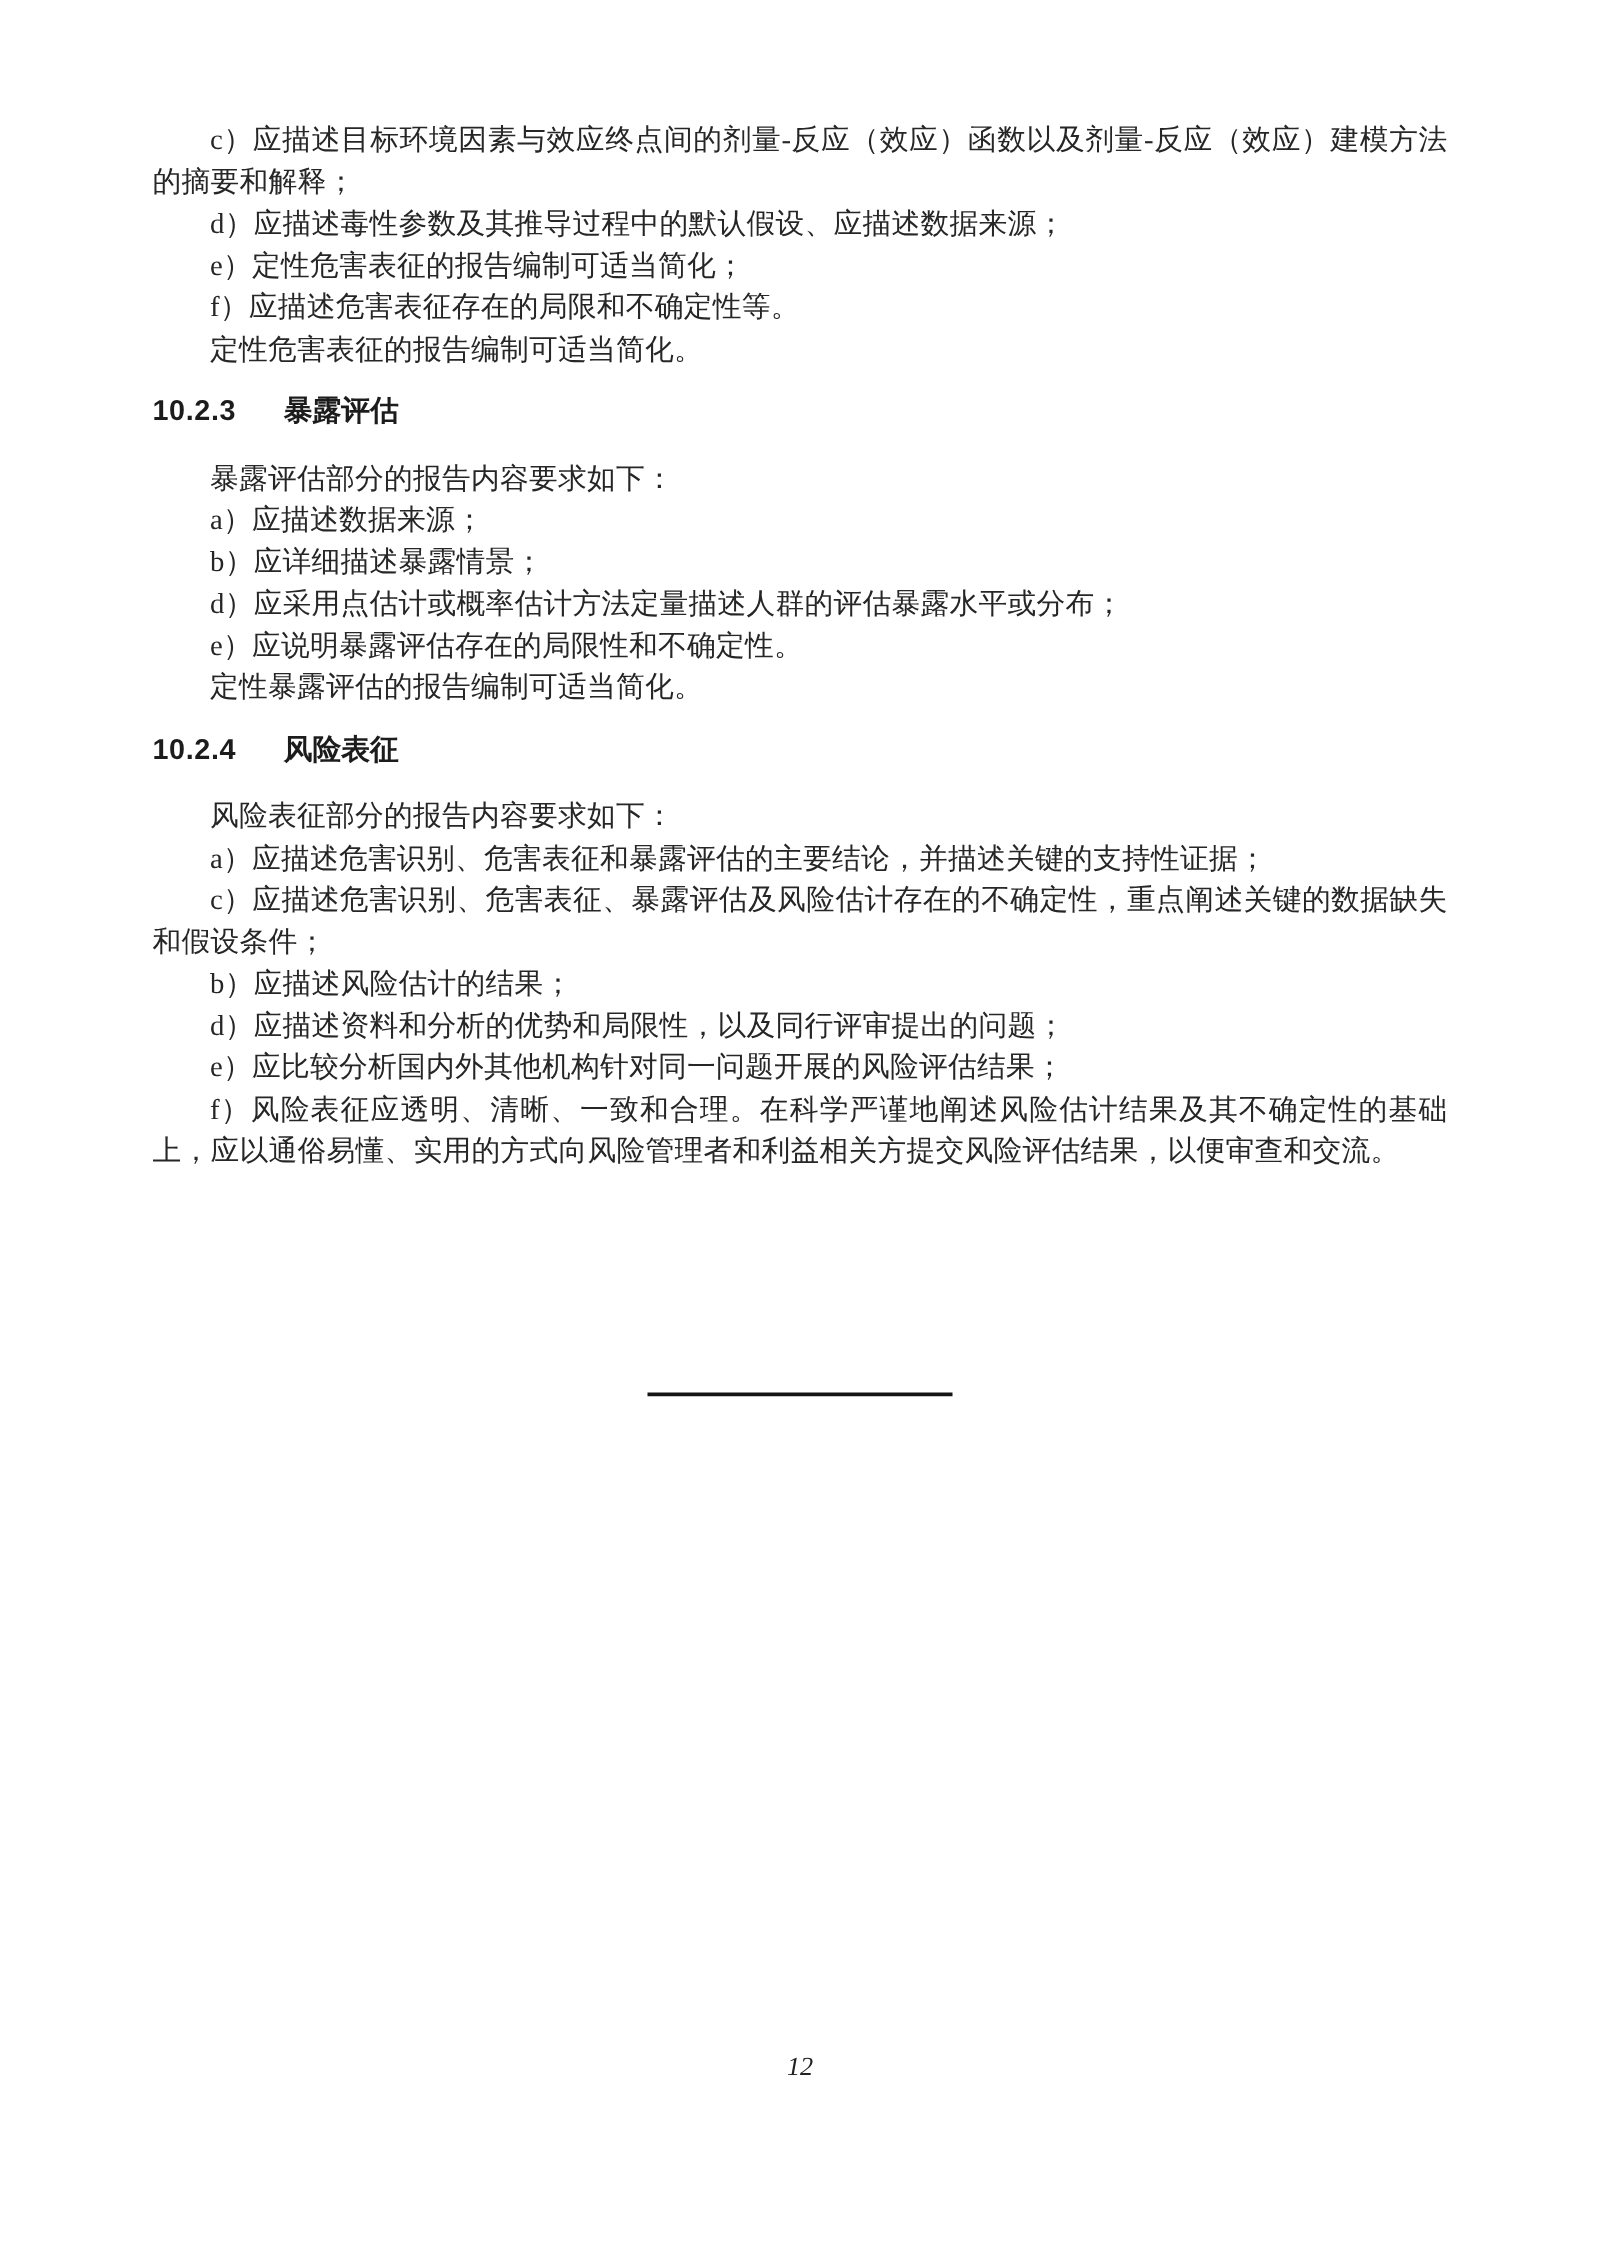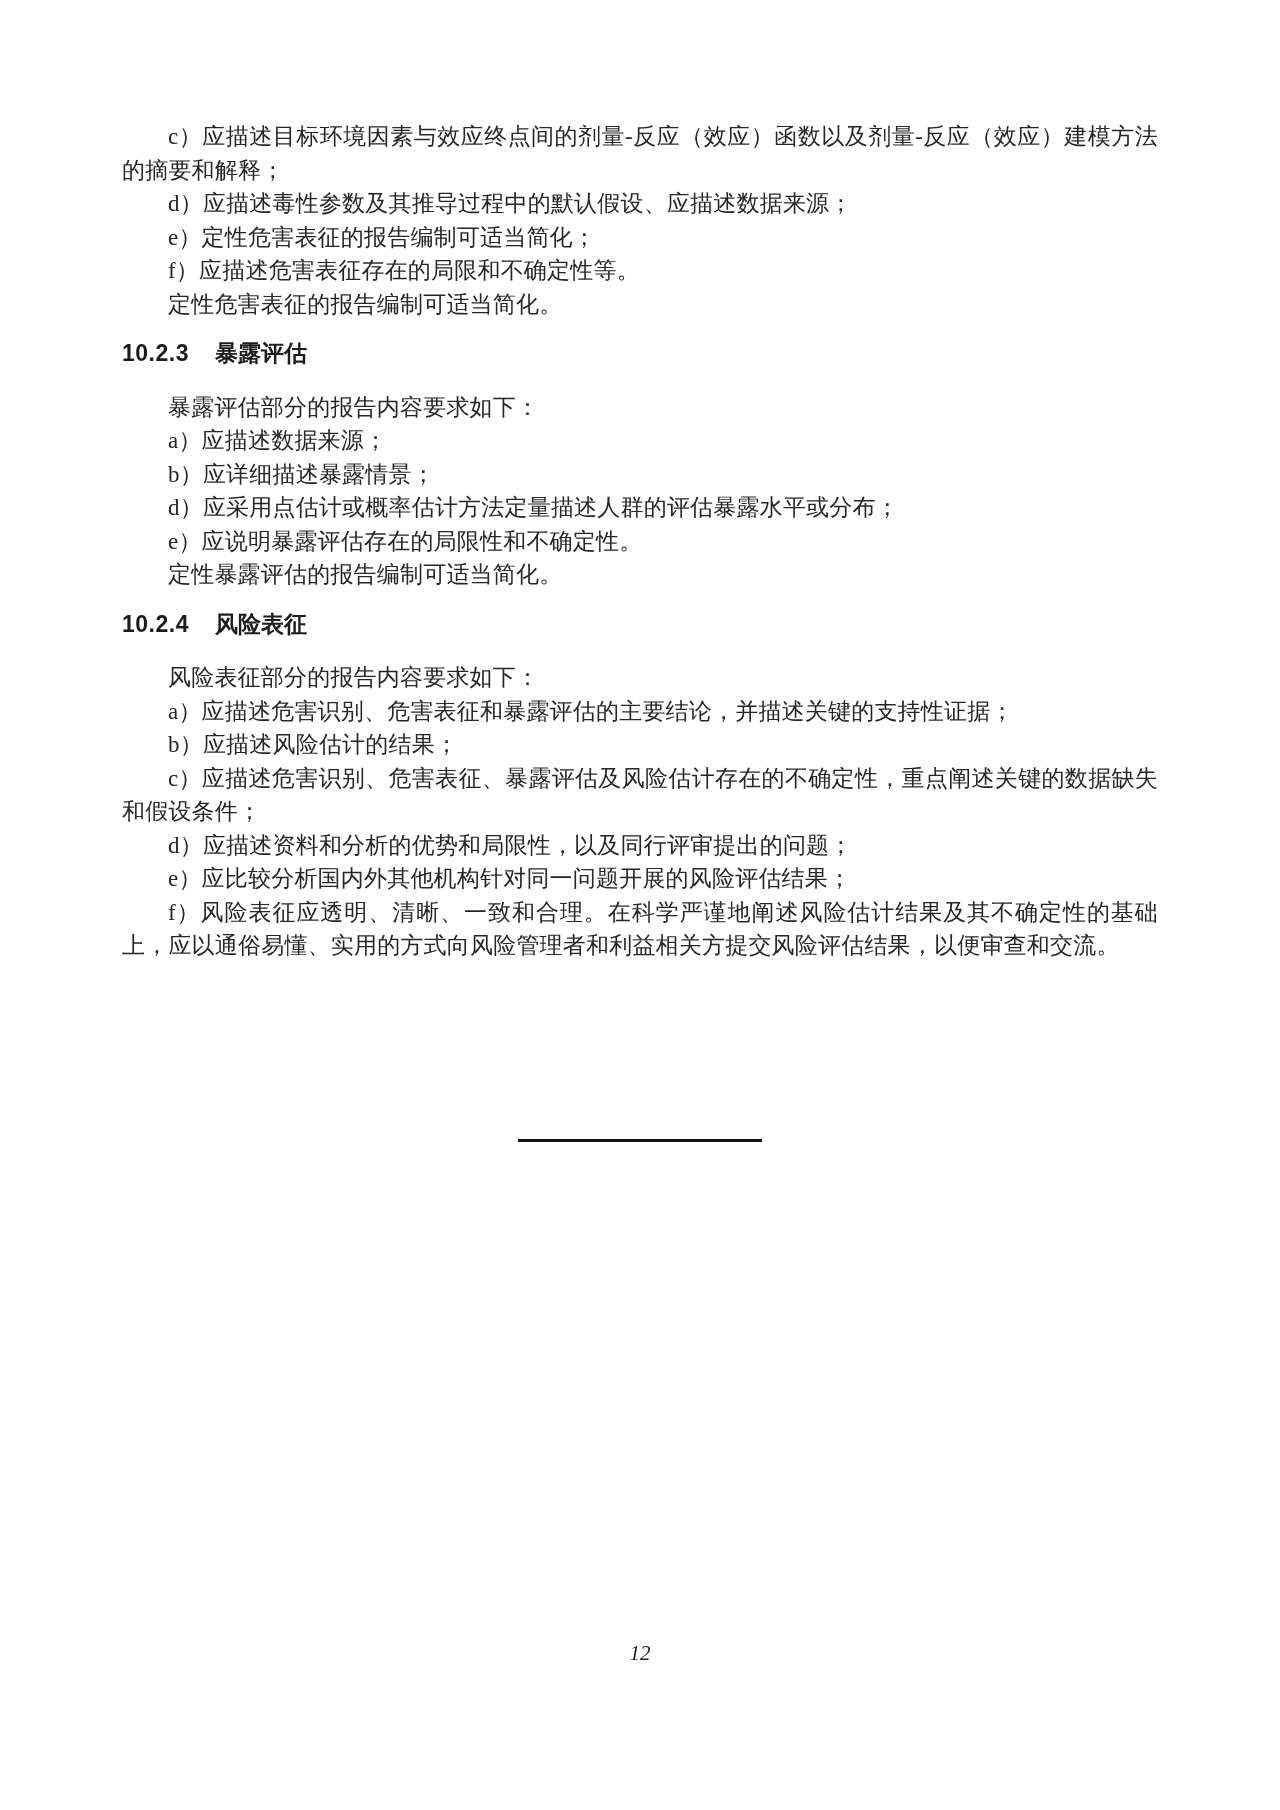--- a/index.html
+++ b/index.html
@@ -13,42 +13,42 @@
     position: relative;
     overflow: hidden;
     font-family: "Liberation Serif", "DejaVu Serif", serif;
     color: #262626;
   }
   .doc {
     position: absolute;
     top: 0;
     left: 122px;
     width: 1036px;
-    padding-top: 120px;
+    padding-top: 95px;
   }
   .para {
     margin: 0;
     font-size: 23px;
     line-height: 33.5px;
     text-align: justify;
     text-indent: 2em;
     letter-spacing: 0.2px;
     word-break: break-all;
   }
   .section-heading {
     margin: 16px 0 20px 0;
     font-family: "Liberation Sans", "DejaVu Sans", sans-serif;
     font-weight: bold;
     font-size: 23px;
     line-height: 33.5px;
     color: #1c1c1c;
     text-indent: 0;
   }
   .section-heading .sec-num {
-    margin-right: 26px;
+    margin-right: 38px;
     letter-spacing: 0.5px;
   }
   .end-rule {
     margin: 176px auto 0 auto;
     width: 244px;
     height: 3px;
     background: #141414;
   }
   .page-number {
     position: absolute;
@@ -83,22 +83,22 @@
   <p class="para">d）应采用点估计或概率估计方法定量描述人群的评估暴露水平或分布；</p>
   <p class="para">e）应说明暴露评估存在的局限性和不确定性。</p>
   <p class="para">定性暴露评估的报告编制可适当简化。</p>
 
   <h2 class="section-heading">
     <span class="sec-num">10.2.4</span><span class="sec-title">风险表征</span>
   </h2>
 
   <p class="para">风险表征部分的报告内容要求如下：</p>
   <p class="para">a）应描述危害识别、危害表征和暴露评估的主要结论，并描述关键的支持性证据；</p>
+  <p class="para">c）应描述危害识别、危害表征、暴露评估及风险估计存在的不确定性，重点阐述关键的数据缺失和假设条件；</p>
   <p class="para">b）应描述风险估计的结果；</p>
-  <p class="para">c）应描述危害识别、危害表征、暴露评估及风险估计存在的不确定性，重点阐述关键的数据缺失和假设条件；</p>
   <p class="para">d）应描述资料和分析的优势和局限性，以及同行评审提出的问题；</p>
   <p class="para">e）应比较分析国内外其他机构针对同一问题开展的风险评估结果；</p>
   <p class="para">f）风险表征应透明、清晰、一致和合理。在科学严谨地阐述风险估计结果及其不确定性的基础上，应以通俗易懂、实用的方式向风险管理者和利益相关方提交风险评估结果，以便审查和交流。</p>
 
   <div class="end-rule"></div>
 
 </div>
 
 <div class="page-number">12</div>
 

